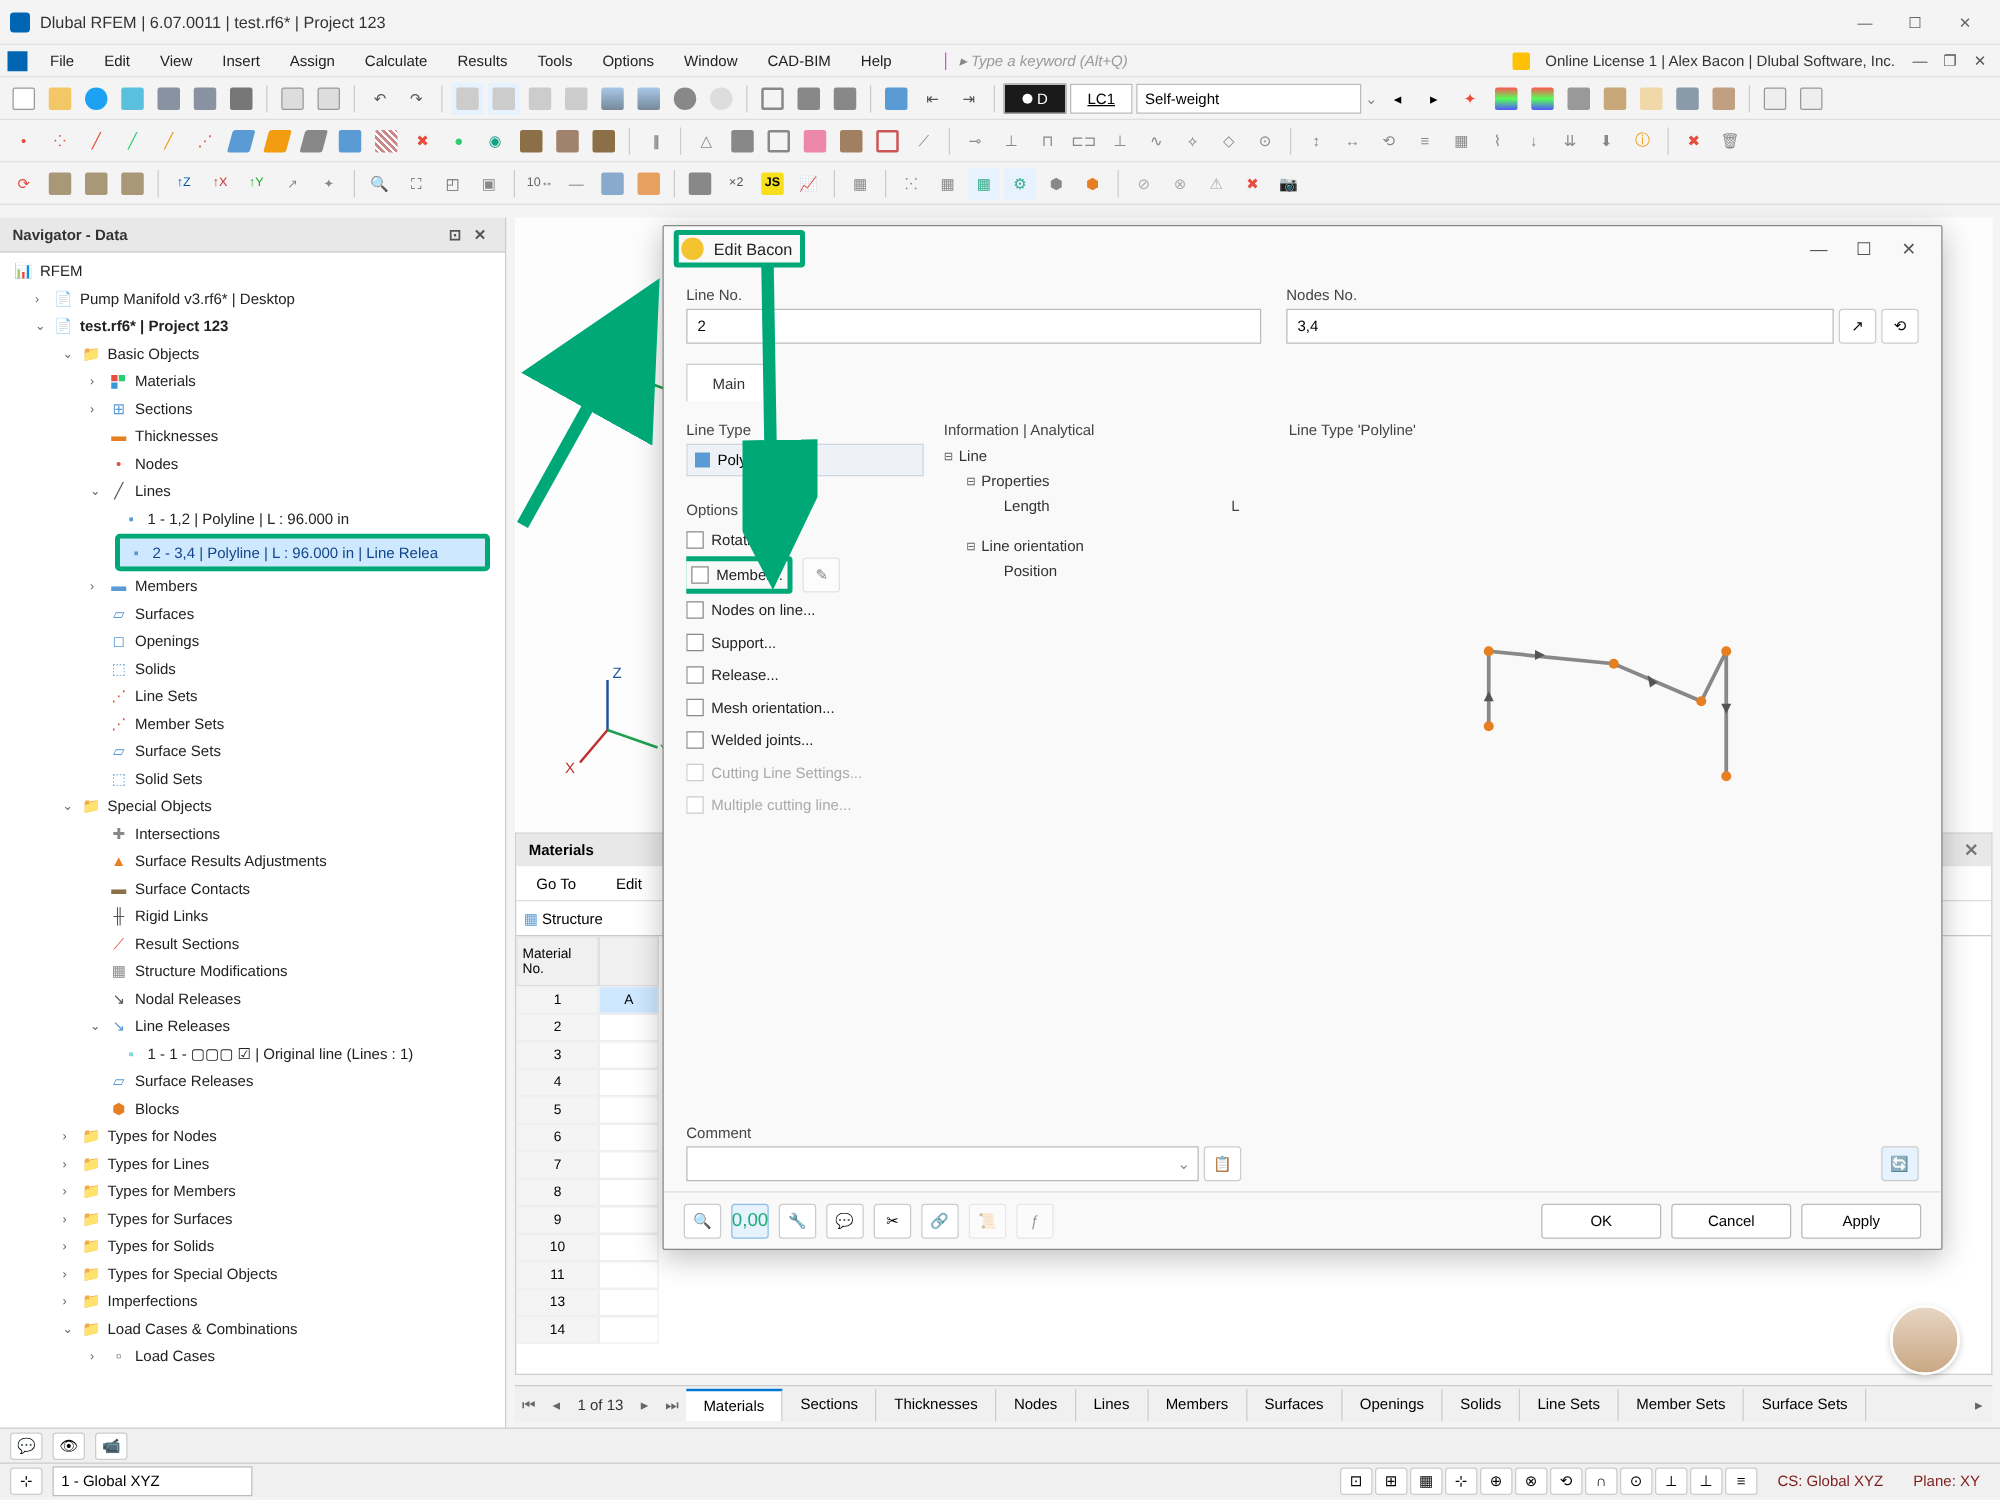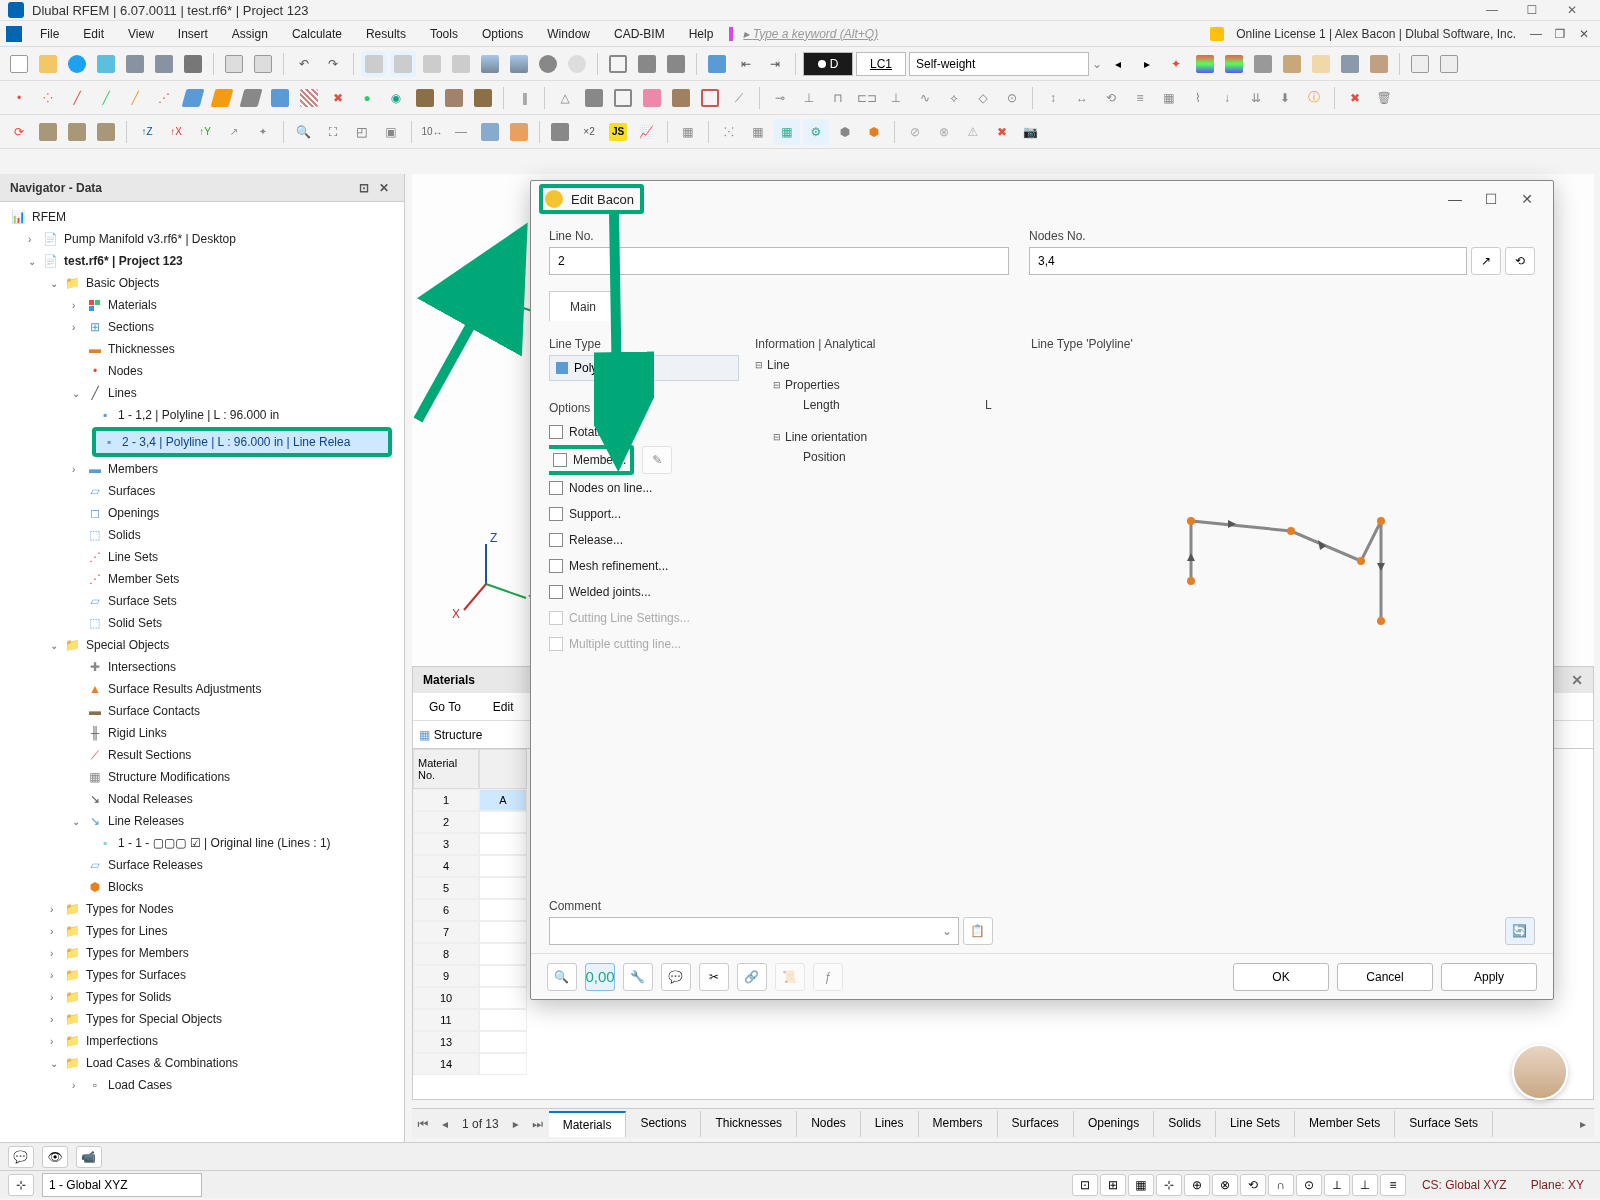--- a/index.html
+++ b/index.html
@@ -1,29 +1,29 @@
 <!DOCTYPE html>
 <html><head>
 <meta charset="utf-8">
 <style>
   * { box-sizing: border-box; font-family: "Segoe UI", Tahoma, sans-serif; font-size: 12px; }
   body { margin: 0; width: 1600px; height: 1200px; background: #f4f4f4; overflow: hidden; position: relative; }
   
   
-  .titlebar { height: 21px; background: #f4f4f4; display: flex; align-items: center; padding: 0 8px; border-bottom: 1px solid #e0e0e0; }
+  .titlebar { height: 36px; background: #f4f4f4; display: flex; align-items: center; padding: 0 8px; border-bottom: 1px solid #e0e0e0; }
   .titlebar .app-icon { width: 16px; height: 16px; background: #0066b3; border-radius: 3px; margin-right: 8px; }
   .titlebar .title { flex: 1; color: #333; font-size: 13px; }
   .titlebar .winbtn { width: 40px; height: 26px; display: flex; align-items: center; justify-content: center; color: #666; }
   
   
   .menubar { height: 26px; display: flex; align-items: center; padding: 0 4px; background: #f4f4f4; border-bottom: 1px solid #ddd; }
   .menubar .menu-item { padding: 4px 12px; color: #222; cursor: default; }
   .menubar .app-logo { width: 16px; height: 16px; background: #0066b3; margin: 0 6px 0 2px; }
   .menubar .spacer { flex: 1; }
-  .menubar .keyword-search { color: #999; font-style: italic; padding: 0 10px; border-left: 4px solid #d946ef; margin-left: 4px; text-decoration: underline;}
+  .menubar .keyword-search { color: #999; font-style: italic; padding: 0 10px; border-left: 1px solid #d946ef; margin-left: 31px;}
   .menubar .license { color: #333; padding: 0 8px; white-space: nowrap; }
   .menubar .lic-icon { width:14px;height:14px;background:#ffc107;border-radius:2px;margin-right:4px;display:inline-block;}
   .menubar .winbtn-sm{ width:24px;text-align:center;color:#555;}
   
   
   .toolbar-row { height: 34px; display: flex; align-items: center; padding: 2px 6px; gap: 3px; background: #f4f4f4; border-bottom: 1px solid #ddd; }
   .tbtn { width: 26px; height: 26px; display: flex; align-items: center; justify-content: center; border: 1px solid transparent; border-radius: 3px; }
   .tbtn .ico { width: 18px; height: 18px; border-radius: 2px; }
   .tsep { width: 1px; height: 22px; background: #ccc; margin: 0 4px; }
   .tcombo { height: 24px; border: 1px solid #bbb; background: #fff; padding: 0 6px; display: flex; align-items: center; gap: 4px; min-width: 120px; }
@@ -966,21 +966,21 @@
         <div class="opt-row">
             <span class="cb"></span>
             <span>Support...</span>
           </div>
         <div class="opt-row">
             <span class="cb"></span>
             <span>Release...</span>
           </div>
         <div class="opt-row">
             <span class="cb"></span>
-            <span>Mesh refinement...</span>
+            <span>Mesh orientation...</span>
           </div>
         <div class="opt-row">
             <span class="cb"></span>
             <span>Welded joints...</span>
           </div>
         <div class="opt-row disabled">
             <span class="cb" style="border-color:#ccc;"></span>
             <span>Cutting Line Settings...</span>
           </div>
         <div class="opt-row disabled">

